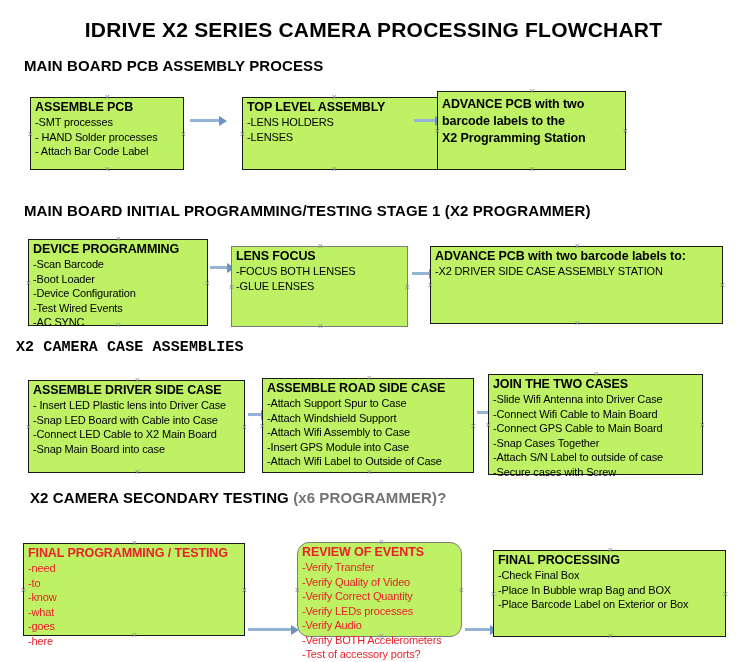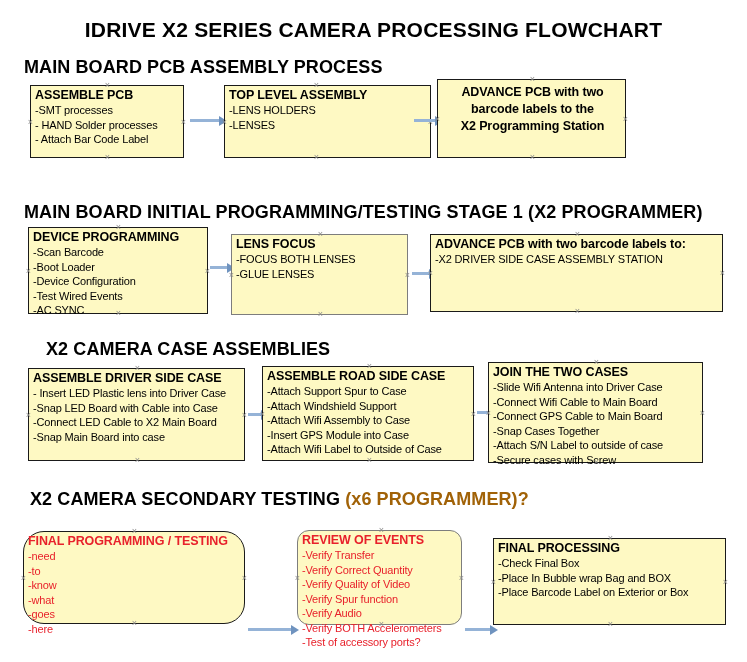--- a/index.html
+++ b/index.html
@@ -31,35 +31,36 @@
     width: 747px;
     text-align: center;
     font-size: 21px;
     font-weight: bold;
     letter-spacing: 0.2px;
     white-space: nowrap;
   }
 
   .section-head {
     position: absolute;
-    font-size: 18px;
+    font-size: 15px;
     font-weight: bold;
     white-space: nowrap;
     letter-spacing: 0.1px;
   }
   .section-head .accent {
-    color: #a16207;
+    color: #737373;
   }
 
   
   .box {
     position: absolute;
-    background: #fef9c3;
+    background: #bef264;
     box-sizing: border-box;
     overflow: visible;
+    margin-top: 12px;
   }
   .box.dark-border { border: 1.4px solid #1a1a1a; }
   .box.gray-border { border: 1.6px solid #7d7d7d; }
 
   .box-inner {
     position: absolute;
     left: 4px;
     top: 2px;
     right: 2px;
   }
@@ -139,35 +140,35 @@
       <div class="box-line">- Attach Bar Code Label</div>
     </div>
     <span class="handle" style="left:73px; top:-4px;"></span>
     <span class="handle" style="left:73px; bottom:-4px;"></span>
     <span class="handle" style="left:-4px; top:33px;"></span>
     <span class="handle" style="right:-4px; top:33px;"></span>
   </div>
 
   <div class="arrow" style="left:190px; top:119px; width:30px;"></div>
 
-  <div class="box dark-border" style="left:224px; top:85px; width:207px; height:73px;">
+  <div class="box dark-border" style="left:242px; top:85px; width:207px; height:73px;">
     <div class="box-inner">
       <div class="box-title">TOP LEVEL ASSEMBLY</div>
       <div class="box-line">-LENS HOLDERS</div>
       <div class="box-line">-LENSES</div>
     </div>
     <span class="handle" style="left:88px; top:-4px;"></span>
     <span class="handle" style="left:88px; bottom:-4px;"></span>
     <span class="handle" style="left:-4px; top:33px;"></span>
     <span class="handle" style="right:-4px; top:33px;"></span>
   </div>
 
   <div class="arrow" style="left:414px; top:119px; width:22px;"></div>
 
-  <div class="box dark-border" style="left:437px; top:79px; width:189px; height:79px;text-align:center;">
+  <div class="box dark-border" style="left:437px; top:79px; width:189px; height:79px;">
     <div class="box-inner" style="top:4px;">
       <div class="titleblock">ADVANCE PCB with two</div>
       <div class="titleblock">barcode labels to the</div>
       <div class="titleblock"> X2 Programming Station</div>
     </div>
     <span class="handle" style="left:91px; top:-4px;"></span>
     <span class="handle" style="left:91px; bottom:-4px;"></span>
     <span class="handle" style="left:-4px; top:36px;"></span>
     <span class="handle" style="right:-4px; top:36px;"></span>
   </div>
@@ -211,21 +212,21 @@
     <div class="box-inner">
       <div class="box-title">ADVANCE PCB with two barcode labels to:</div>
       <div class="box-line">-X2 DRIVER  SIDE  CASE  ASSEMBLY STATION</div>
     </div>
     <span class="handle" style="left:143px; top:-4px;"></span>
     <span class="handle" style="left:143px; bottom:-4px;"></span>
     <span class="handle" style="left:-4px; top:35px;"></span>
     <span class="handle" style="right:-4px; top:35px;"></span>
   </div>
 
-  <div class="section-head" style="left:46px; top:339px;">
+  <div class="section-head" style="left:16px; top:339px;font-family:Liberation Mono, monospace;">
     <span>X2 CAMERA CASE ASSEMBLIES</span>
   </div>
 
   <div class="box dark-border" style="left:28px; top:368px; width:217px; height:93px;">
     <div class="box-inner">
       <div class="box-title">ASSEMBLE DRIVER SIDE CASE</div>
       <div class="box-line">- Insert LED Plastic lens into Driver Case</div>
       <div class="box-line">-Snap LED Board with Cable into Case</div>
       <div class="box-line">-Connect LED Cable to X2 Main Board</div>
       <div class="box-line">-Snap Main Board into case</div>
@@ -268,21 +269,21 @@
     <span class="handle" style="left:104px; top:-4px;"></span>
     <span class="handle" style="left:104px; bottom:-4px;"></span>
     <span class="handle" style="left:-4px; top:47px;"></span>
     <span class="handle" style="right:-4px; top:47px;"></span>
   </div>
 
   <div class="section-head" style="left:30px; top:489px;">
     <span>X2 CAMERA SECONDARY TESTING </span><span class="accent">(x6 PROGRAMMER)?</span>
   </div>
 
-  <div class="box dark-border red" style="left:23px; top:531px; width:222px; height:93px;border-radius:21px;">
+  <div class="box dark-border red" style="left:23px; top:531px; width:222px; height:93px;">
     <div class="box-inner">
       <div class="box-title">FINAL PROGRAMMING / TESTING</div>
       <div class="box-line">-need</div>
       <div class="box-line">-to</div>
       <div class="box-line">-know</div>
       <div class="box-line">-what</div>
       <div class="box-line">-goes</div>
       <div class="box-line">-here</div>
     </div>
     <span class="handle" style="left:107px; top:-4px;"></span>
@@ -290,23 +291,23 @@
     <span class="handle" style="left:-4px; top:43px;"></span>
     <span class="handle" style="right:-4px; top:43px;"></span>
   </div>
 
   <div class="arrow" style="left:248px; top:628px; width:44px; top:628px;"></div>
 
   <div class="box gray-border red" style="left:297px; top:530px; width:165px; height:95px;border-radius:12px;">
     <div class="box-inner">
       <div class="box-title">REVIEW OF EVENTS</div>
       <div class="box-line">-Verify Transfer</div>
+      <div class="box-line">-Verify Quality of Video</div>
       <div class="box-line">-Verify Correct Quantity</div>
-      <div class="box-line">-Verify Quality of Video</div>
-      <div class="box-line">-Verify Spur function</div>
+      <div class="box-line">-Verify LEDs processes</div>
       <div class="box-line">-Verify Audio</div>
       <div class="box-line">-Verify BOTH Accelerometers</div>
       <div class="box-line">-Test of accessory ports?</div>
     </div>
     <span class="handle" style="left:80px; top:-4px;"></span>
     <span class="handle" style="left:80px; bottom:-4px;"></span>
     <span class="handle" style="left:-4px; top:44px;"></span>
     <span class="handle" style="right:-4px; top:44px;"></span>
   </div>
 

